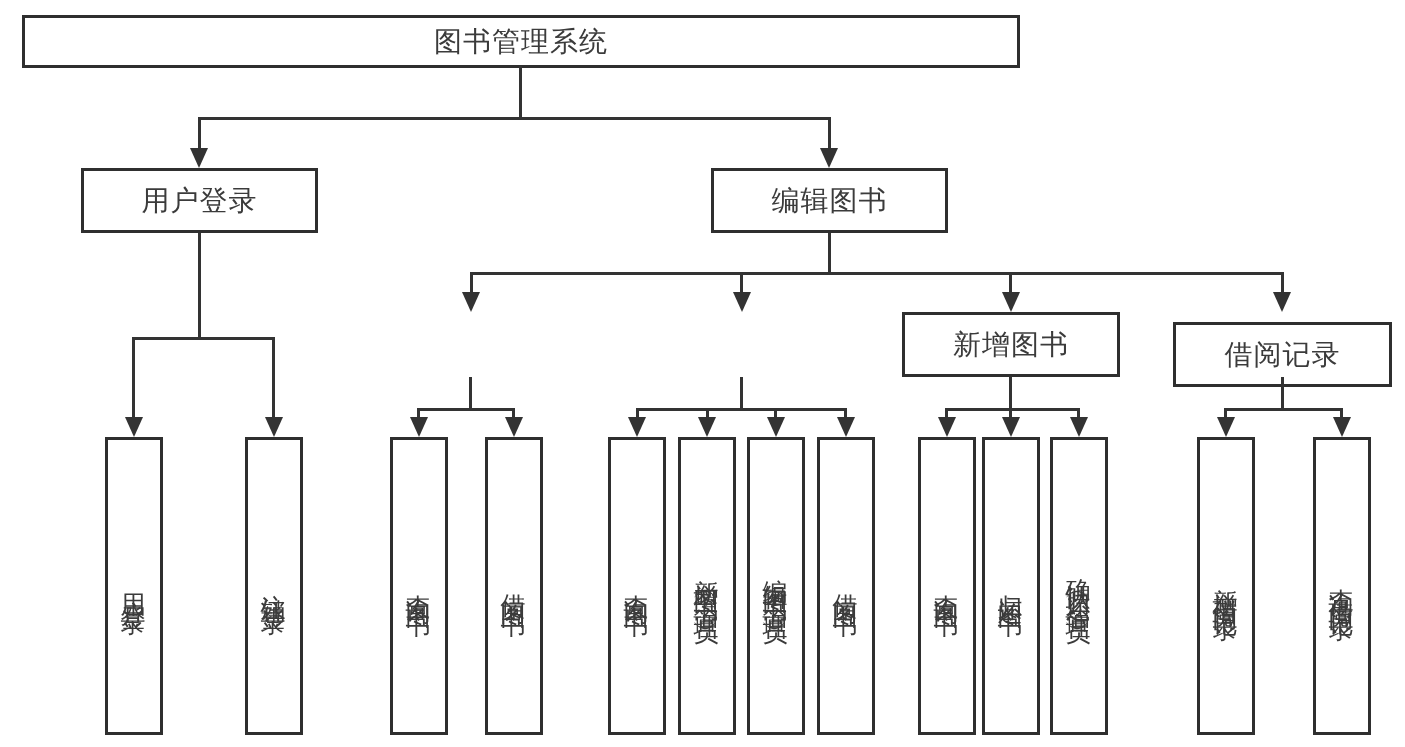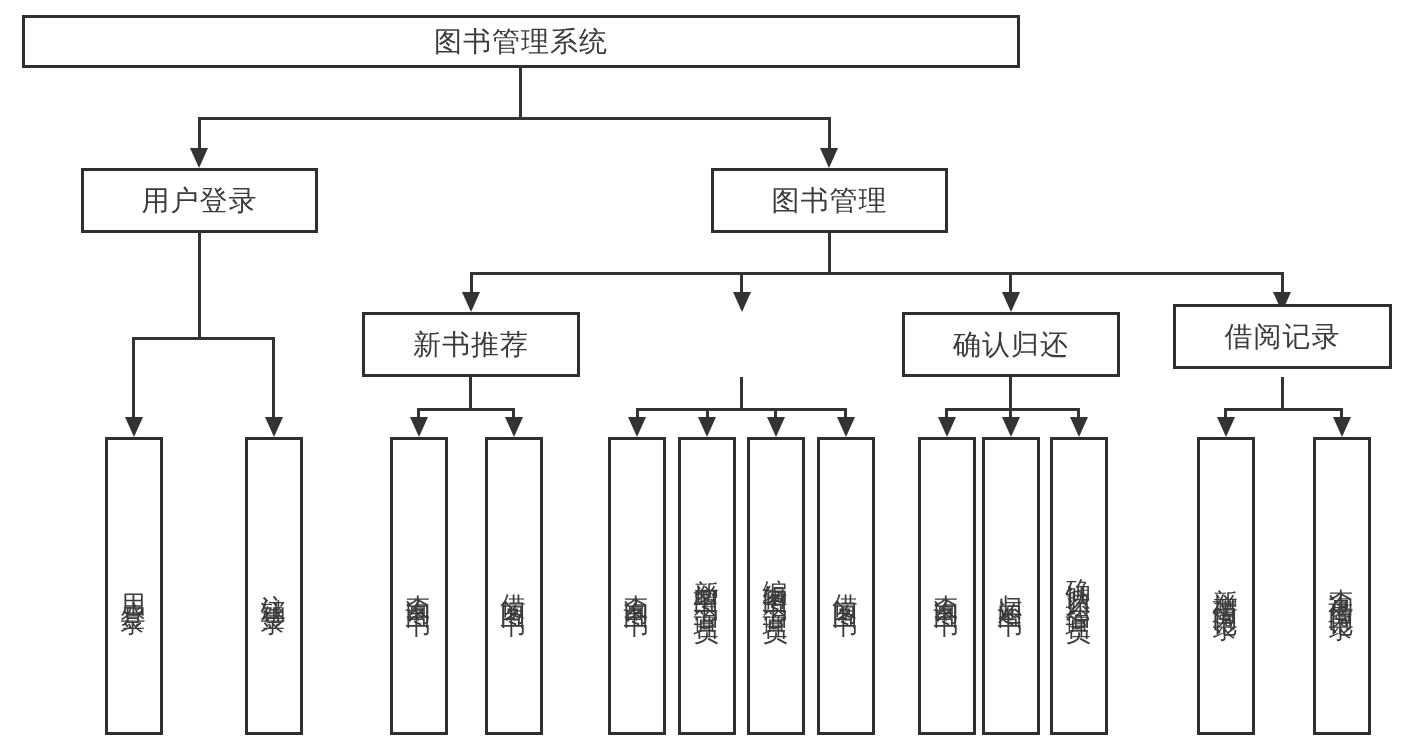--- a/index.html
+++ b/index.html
@@ -75,48 +75,45 @@
   <div class="hline" style="left:198px; top:117px; width:633px;"></div>
   <div class="vline" style="left:198px; top:117px; height:31px;"></div>
   <div class="arrow" style="left:190px; top:148px;"></div>
   <div class="vline" style="left:828px; top:117px; height:31px;"></div>
   <div class="arrow" style="left:820px; top:148px;"></div>
 
   <div class="box hlabel" style="left:81px; top:168px; width:237px; height:65px;">
     <span>用户登录</span>
   </div>
   <div class="box hlabel" style="left:711px; top:168px; width:237px; height:65px;">
-    <span>图书管理</span>
+    <span>编辑图书</span>
   </div>
 
   <div class="vline" style="left:198px; top:233px; height:107px;"></div>
   <div class="hline" style="left:132px; top:337px; width:143px;"></div>
   <div class="vline" style="left:132px; top:337px; height:80px;"></div>
   <div class="arrow" style="left:125px; top:417px;"></div>
   <div class="vline" style="left:272px; top:337px; height:80px;"></div>
   <div class="arrow" style="left:265px; top:417px;"></div>
 
   <div class="vline" style="left:828px; top:233px; height:42px;"></div>
   <div class="hline" style="left:470px; top:272px; width:813px;"></div>
   <div class="vline" style="left:470px; top:272px; height:20px;"></div>
   <div class="arrow" style="left:462px; top:292px;"></div>
   <div class="vline" style="left:740px; top:272px; height:20px;"></div>
   <div class="arrow" style="left:733px; top:292px;"></div>
   <div class="vline" style="left:1009px; top:272px; height:20px;"></div>
   <div class="arrow" style="left:1002px; top:292px;"></div>
   <div class="vline" style="left:1281px; top:272px; height:20px;"></div>
   <div class="arrow" style="left:1273px; top:292px;"></div>
 
-  <div class="box hlabel" style="left:362px; top:312px; width:218px; height:65px;">
-    <span>新书推荐</span>
+  <div class="box hlabel" style="left:902px; top:312px; width:218px; height:65px;">
+    <span>新增图书</span>
   </div>
-  <div class="box hlabel" style="left:902px; top:312px; width:218px; height:65px;">
-    <span>确认归还</span>
-  </div>
-  <div class="box hlabel" style="left:1173px; top:304px; width:219px; height:65px;">
+  <div class="box hlabel" style="left:1173px; top:322px; width:219px; height:65px;">
     <span>借阅记录</span>
   </div>
 
   <div class="vline" style="left:469px; top:377px; height:34px;"></div>
   <div class="hline" style="left:417px; top:408px; width:98px;"></div>
   <div class="vline" style="left:417px; top:408px; height:9px;"></div>
   <div class="arrow" style="left:410px; top:417px;"></div>
   <div class="vline" style="left:512px; top:408px; height:9px;"></div>
   <div class="arrow" style="left:505px; top:417px;"></div>
 

